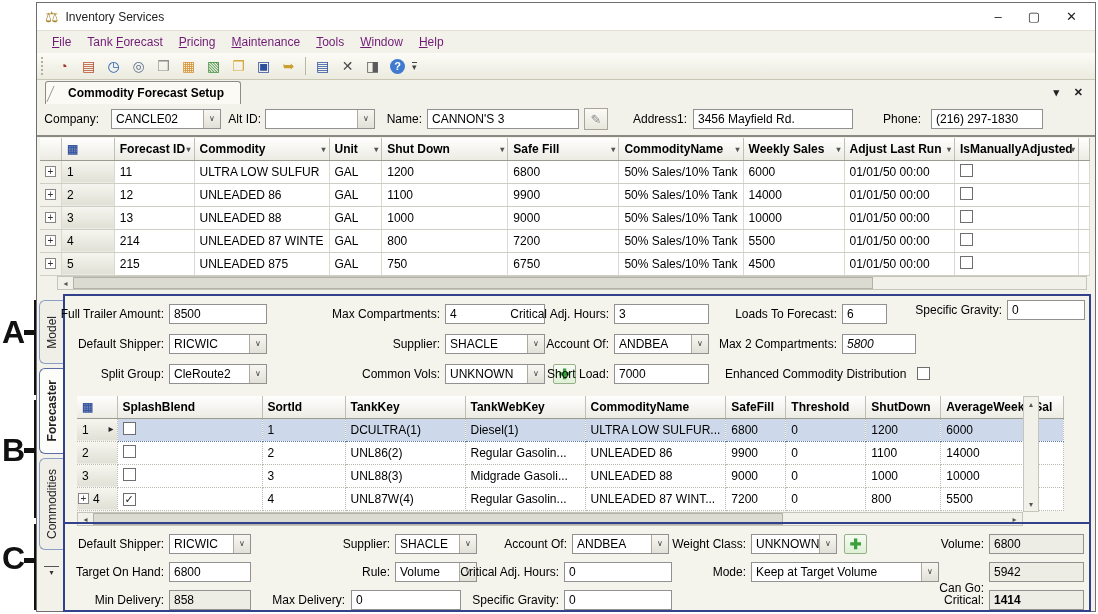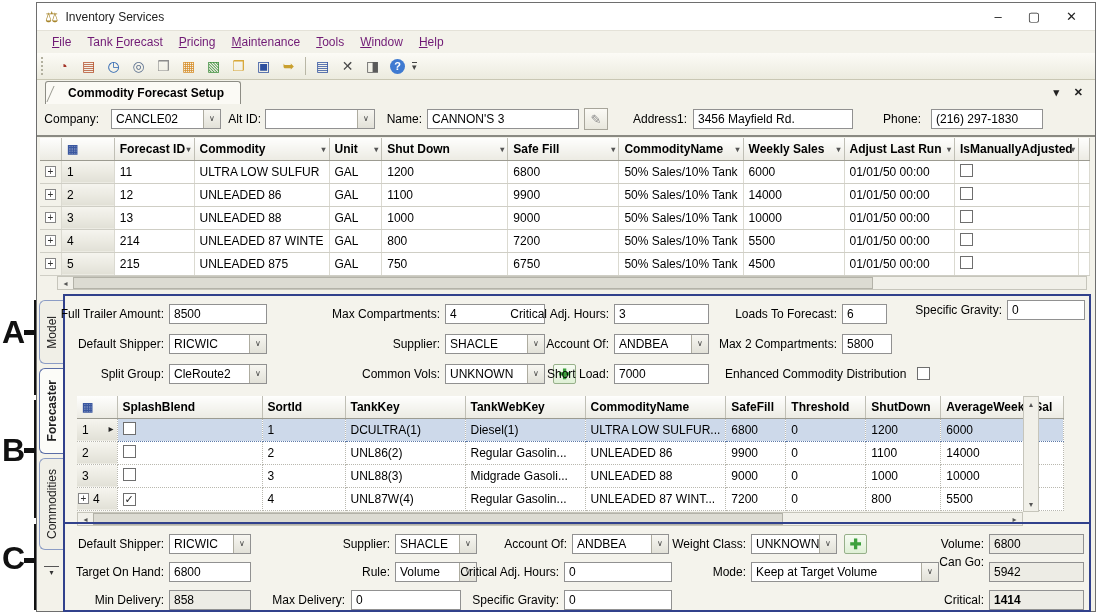--- a/index.html
+++ b/index.html
@@ -331,21 +331,21 @@
         <span class="lbl" style="left:822px;top:4px;width:115px;">Specific Gravity:</span>
         <div class="tb" style="left:942px;top:4px;width:78px;"><span>0</span></div>
 
         <span class="lbl" style="left:-36px;top:38px;width:135px;">Default Shipper:</span>
         <div class="tb combo" style="left:104px;top:38px;width:98px;"><span>RICWIC</span><span class="ca">∨</span></div>
         <span class="lbl" style="left:230px;top:38px;width:145px;">Supplier:</span>
         <div class="tb combo" style="left:380px;top:38px;width:100px;"><span>SHACLE</span><span class="ca">∨</span></div>
         <span class="lbl" style="left:404px;top:38px;width:140px;">Account Of:</span>
         <div class="tb combo" style="left:549px;top:38px;width:95px;"><span>ANDBEA</span><span class="ca">∨</span></div>
         <span class="lbl" style="left:612px;top:38px;width:160px;">Max 2 Compartments:</span>
-        <div class="tb" style="left:777px;top:38px;width:50px;"><span>5800</span></div>
+        <div class="tb" style="left:777px;top:38px;width:74px;font-style:italic;"><span>5800</span></div>
 
         <span class="lbl" style="left:-36px;top:68px;width:135px;">Split Group:</span>
         <div class="tb combo" style="left:104px;top:68px;width:98px;"><span>CleRoute2</span><span class="ca">∨</span></div>
         <span class="lbl" style="left:230px;top:68px;width:145px;">Common Vols:</span>
         <div class="tb combo" style="left:380px;top:68px;width:100px;"><span>UNKNOWN</span><span class="ca">∨</span></div>
         <div class="plusbtn" style="left:488px;top:68px;">
             <span>✚</span>
           </div>
         <span class="lbl" style="left:404px;top:68px;width:140px;">Short Load:</span>
         <div class="tb" style="left:549px;top:68px;width:95px;"><span>7000</span></div>
@@ -459,21 +459,21 @@
         <div class="tb ro" style="left:924px;top:10px;width:95px;"><span>6800</span></div>
 
         <span class="lbl" style="left:-36px;top:38px;width:135px;">Target On Hand:</span>
         <div class="tb" style="left:104px;top:38px;width:82px;"><span>6800</span></div>
         <span class="lbl" style="left:200px;top:38px;width:125px;">Rule:</span>
         <div class="tb combo" style="left:330px;top:38px;width:82px;"><span>Volume</span><span class="ca">∨</span></div>
         <span class="lbl" style="left:354px;top:38px;width:140px;">Critical Adj. Hours:</span>
         <div class="tb" style="left:499px;top:38px;width:108px;"><span>0</span></div>
         <span class="lbl" style="left:631px;top:38px;width:50px;">Mode:</span>
         <div class="tb combo" style="left:686px;top:38px;width:188px;"><span>Keep at Target Volume</span><span class="ca">∨</span></div>
-        <span class="lbl" style="left:855px;top:28px;width:64px;">Can Go:</span>
+        <span class="lbl" style="left:855px;top:54px;width:64px;">Can Go:</span>
         <div class="tb ro" style="left:924px;top:38px;width:95px;"><span>5942</span></div>
 
         <span class="lbl" style="left:-36px;top:66px;width:135px;">Min Delivery:</span>
         <div class="tb ro" style="left:104px;top:66px;width:82px;"><span>858</span></div>
         <span class="lbl" style="left:180px;top:66px;width:100px;">Max Delivery:</span>
         <div class="tb" style="left:286px;top:66px;width:110px;"><span>0</span></div>
         <span class="lbl" style="left:374px;top:66px;width:120px;">Specific Gravity:</span>
         <div class="tb" style="left:499px;top:66px;width:108px;"><span>0</span></div>
         <span class="lbl" style="left:855px;top:66px;width:64px;">Critical:</span>
         <div class="tb ro" style="left:924px;top:66px;width:95px;font-weight:bold;"><span>1414</span></div>

